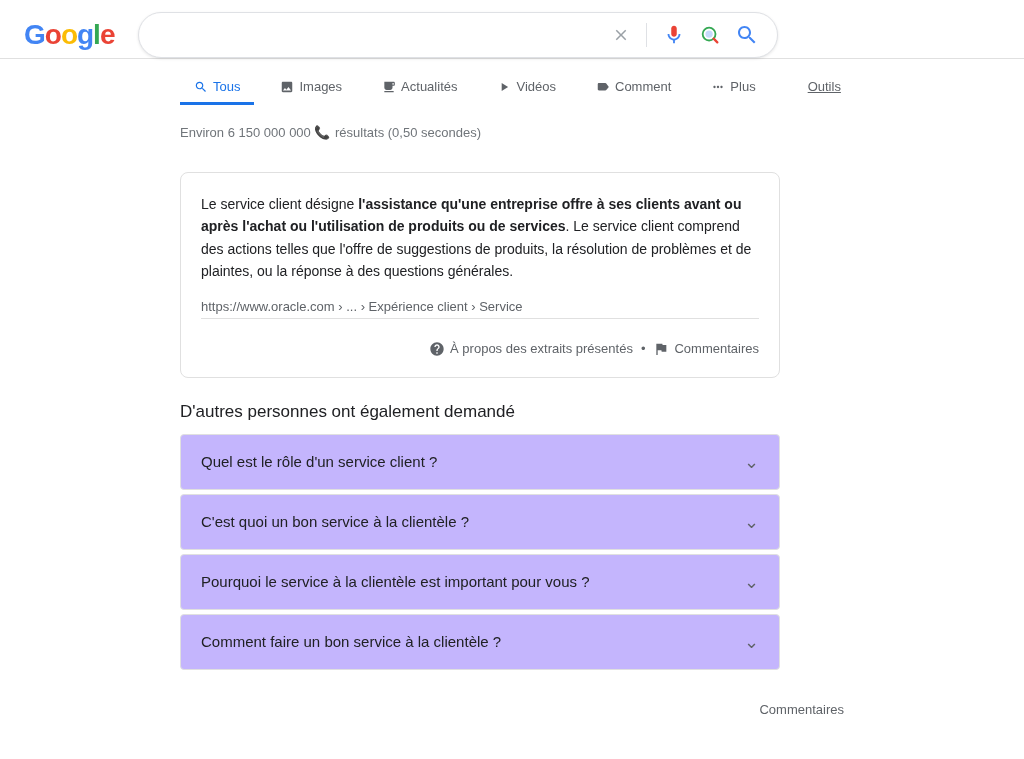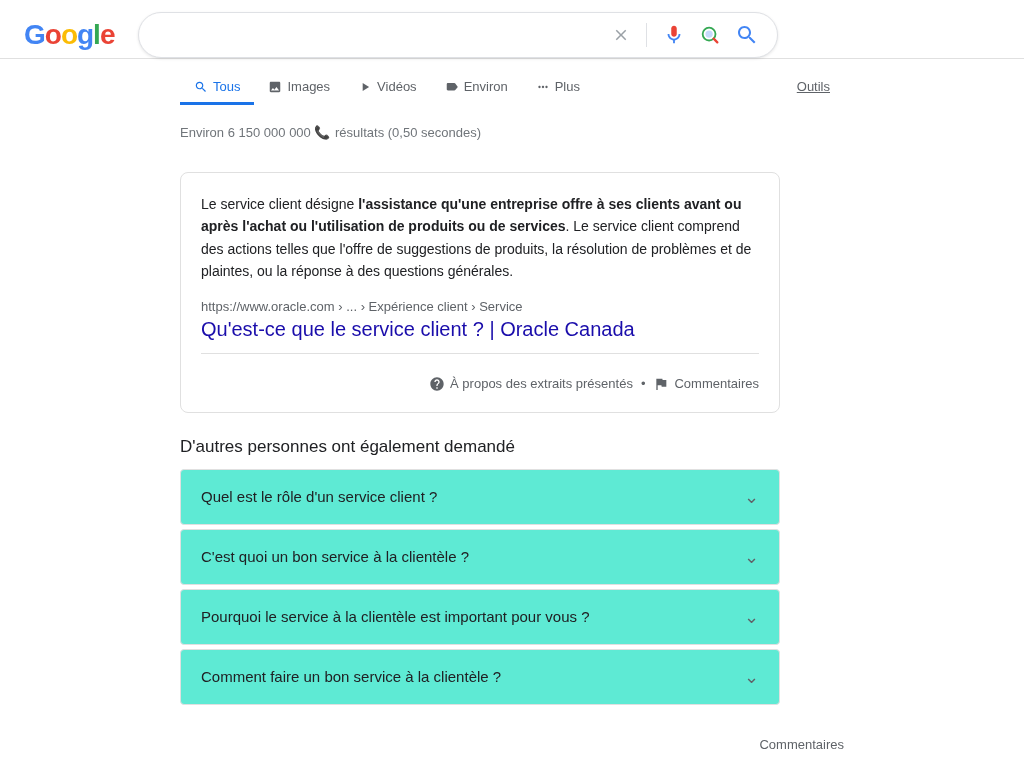--- a/index.html
+++ b/index.html
@@ -72,21 +72,21 @@
       align-items: center;
       justify-content: center;
       padding: 2px;
     }
 
     
     .nav-tabs {
       display: flex;
       align-items: center;
       padding: 8px 180px 0 180px;
-      gap: 0;
+      gap: 12px;
       margin-top: 4px;
     }
 
     .nav-tab {
       display: flex;
       align-items: center;
       gap: 5px;
       padding: 8px 14px;
       cursor: pointer;
       color: #5f6368;
@@ -224,21 +224,21 @@
 
     .paa-item {
       border: 1px solid #e0e0e0;
       border-radius: 4px;
       padding: 16px 20px;
       margin-bottom: 4px;
       display: flex;
       align-items: center;
       justify-content: space-between;
       cursor: pointer;
-      background: #5eead4;
+      background: #c4b5fd;
     }
 
     .paa-question {
       font-size: 15px;
       color: #202124;
     }
 
     .chevron-icon {
       color: #5f6368;
       font-size: 18px;
@@ -331,29 +331,35 @@
     <span>Tous</span>
   </a>
   <a class="nav-tab">
     <svg width="14" height="14" viewBox="0 0 24 24" fill="#5f6368">
         <path d="M21 19V5c0-1.1-.9-2-2-2H5c-1.1 0-2 .9-2 2v14c0 1.1.9 2 2 2h14c1.1 0 2-.9 2-2zM8.5 13.5l2.5 3.01L14.5 12l4.5 6H5l3.5-4.5z"></path>
       </svg>
     <span>Images</span>
   </a>
   <a class="nav-tab">
     <svg width="14" height="14" viewBox="0 0 24 24" fill="#5f6368">
+        <path d="M20 3H4v10c0 2.21 1.79 4 4 4h6c2.21 0 4-1.79 4-4v-3h2c1.11 0 2-.89 2-2V5c0-1.11-.89-2-2-2zm0 5h-2V5h2v3zM4 19h16v2H4z"></path>
+      </svg>
+    <span>Actualités</span>
+  </a>
+  <a class="nav-tab">
+    <svg width="14" height="14" viewBox="0 0 24 24" fill="#5f6368">
         <path d="M8 5v14l11-7z"></path>
       </svg>
     <span>Vidéos</span>
   </a>
   <a class="nav-tab">
     <svg width="14" height="14" viewBox="0 0 24 24" fill="#5f6368">
         <path d="M17.63 5.84C17.27 5.33 16.67 5 16 5L5 5.01C3.9 5.01 3 5.9 3 7v9c0 1.1.9 1.99 2 1.99L16 18c.67 0 1.27-.33 1.63-.84L22 12l-4.37-6.16z"></path>
       </svg>
-    <span>Environ</span>
+    <span>Comment</span>
   </a>
   <a class="nav-tab">
     <svg width="14" height="14" viewBox="0 0 24 24" fill="#5f6368">
         <path d="M6 10c-1.1 0-2 .9-2 2s.9 2 2 2 2-.9 2-2-.9-2-2-2zm12 0c-1.1 0-2 .9-2 2s.9 2 2 2 2-.9 2-2-.9-2-2-2zm-6 0c-1.1 0-2 .9-2 2s.9 2 2 2 2-.9 2-2-.9-2-2-2z"></path>
       </svg>
     <span>Plus</span>
   </a>
   <div class="nav-spacer"></div>
   <button class="outils-btn">
     <span>Outils</span>
@@ -367,21 +373,20 @@
     <span class="phone-icon">📞</span>
     <span>résultats (0,50 secondes)</span>
   </div>
 
   <div class="featured-snippet">
     <p class="snippet-text">
       <span>Le service client désigne </span><b>l'assistance qu'une entreprise offre à ses clients avant ou après l'achat ou l'utilisation de produits ou de services</b><span>. Le service client comprend des actions telles que l'offre de suggestions de produits, la résolution de problèmes et de plaintes, ou la réponse à des questions générales.</span>
     </p>
 
     <div class="snippet-source-url">https://www.oracle.com › ... › Expérience client › Service</div>
-    <a class="snippet-link" href="#">Qu'est-ce que le service client ? | Oracle Canada</a>
 
     <div class="snippet-footer">
       <div class="snippet-footer-spacer"></div>
       <button class="about-btn">
         <svg class="circle-q-icon" viewBox="0 0 24 24">
             <path d="M12 2C6.48 2 2 6.48 2 12s4.48 10 10 10 10-4.48 10-10S17.52 2 12 2zm1 17h-2v-2h2v2zm2.07-7.75l-.9.92C13.45 12.9 13 13.5 13 15h-2v-.5c0-1.1.45-2.1 1.17-2.83l1.24-1.26c.37-.36.59-.86.59-1.41 0-1.1-.9-2-2-2s-2 .9-2 2H8c0-2.21 1.79-4 4-4s4 1.79 4 4c0 .88-.36 1.68-.93 2.25z"></path>
           </svg>
         <span>À propos des extraits présentés</span>
       </button>
       <span class="bullet">•</span>

